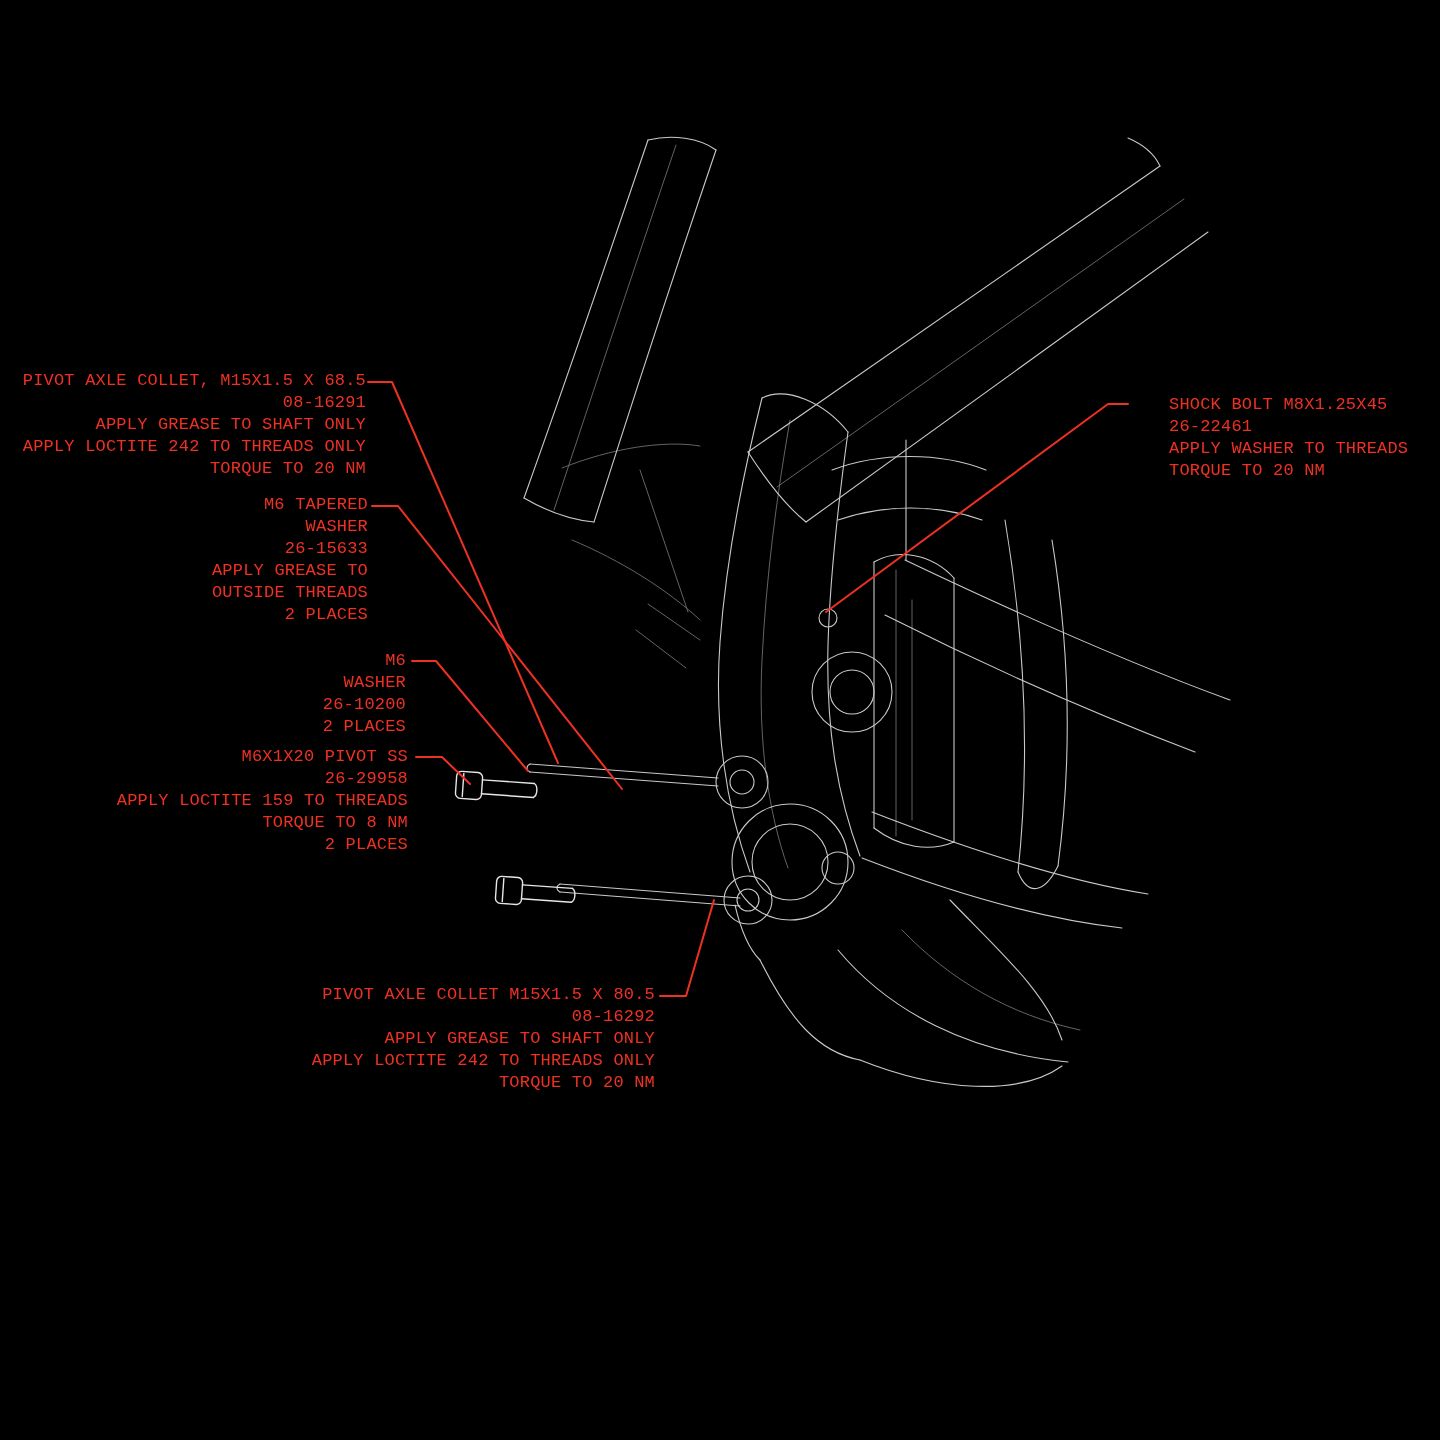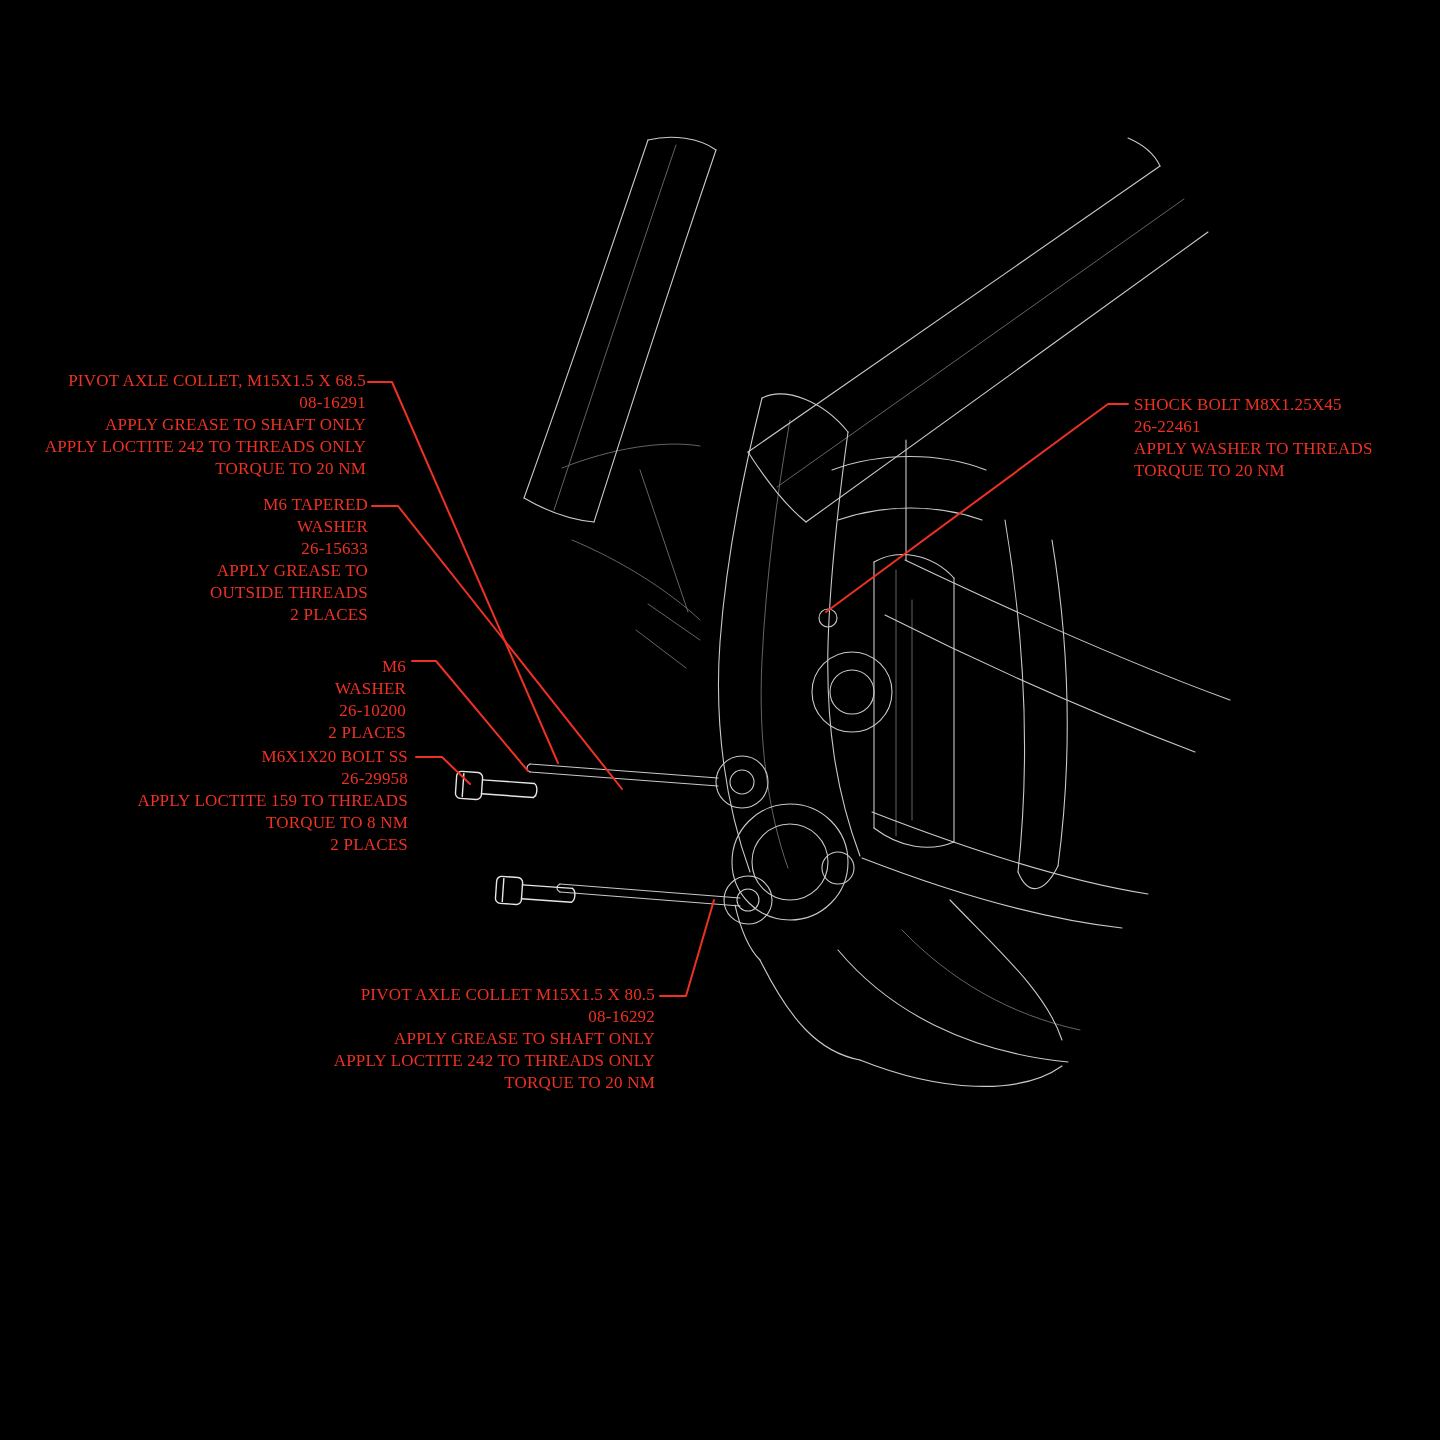--- a/index.html
+++ b/index.html
@@ -1,28 +1,28 @@
 <!DOCTYPE html>
 <html style="--bg: #000000; --accent: #ee3123; --line: #c9c9c9; --bolt: #e6e6e6;"><head>
 <meta charset="utf-8">
 <style>
   html,body{margin:0;padding:0;background:#000;}
   .stage{
     position:relative;width:1440px;height:1108px;
     background:var(--bg,#000);overflow:hidden;
-    font-family:Liberation Serif, serif;
+    font-family:Liberation Mono, monospace;
   }
   .layer{position:absolute;left:0;top:0;width:1440px;height:1440px;}
   .callout{
     position:absolute;color:var(--accent,#ee3123);
     font-size:17px;line-height:22px;letter-spacing:.2px;
     white-space:nowrap;
   }
   .callout.right{text-align:right;}
-  .callout.left{text-align:left;}
+  .callout.left{text-align:left;margin-left:35px;}
   .callout span{display:block;}
   .frame-line{stroke:var(--line,#c9c9c9);fill:none;stroke-width:1.1;stroke-linecap:round;}
   .frame-inner{stroke:var(--line,#c9c9c9);fill:none;stroke-width:0.9;opacity:.55;stroke-linecap:round;}
   .bolt{stroke:var(--bolt,#e6e6e6);fill:none;stroke-width:1.4;stroke-linejoin:round;stroke-linecap:round;}
   .leader{stroke:var(--accent,#ee3123);fill:none;stroke-width:2;stroke-linejoin:round;stroke-linecap:round;}
 </style>
 </head>
 <body>
 
 <div class="stage">
@@ -135,29 +135,29 @@
 
   <div class="callout right" style="top:494px;right:1072px;">
     <span>M6 TAPERED</span>
     <span>WASHER</span>
     <span>26-15633</span>
     <span>APPLY GREASE TO</span>
     <span>OUTSIDE THREADS</span>
     <span>2 PLACES</span>
   </div>
 
-  <div class="callout right" style="top:650px;right:1034px;margin-top:6px;">
+  <div class="callout right" style="top:650px;right:1034px;">
     <span>M6</span>
     <span>WASHER</span>
     <span>26-10200</span>
     <span>2 PLACES</span>
   </div>
 
   <div class="callout right" style="top:746px;right:1032px;">
-    <span>M6X1X20 BOLT SS</span>
+    <span>M6X1X20 PIVOT SS</span>
     <span>26-29958</span>
     <span>APPLY LOCTITE 159 TO THREADS</span>
     <span>TORQUE TO 8 NM</span>
     <span>2 PLACES</span>
   </div>
 
   <div class="callout left" style="top:394px;left:1134px;">
     <span>SHOCK BOLT M8X1.25X45</span>
     <span>26-22461</span>
     <span>APPLY WASHER TO THREADS</span>

